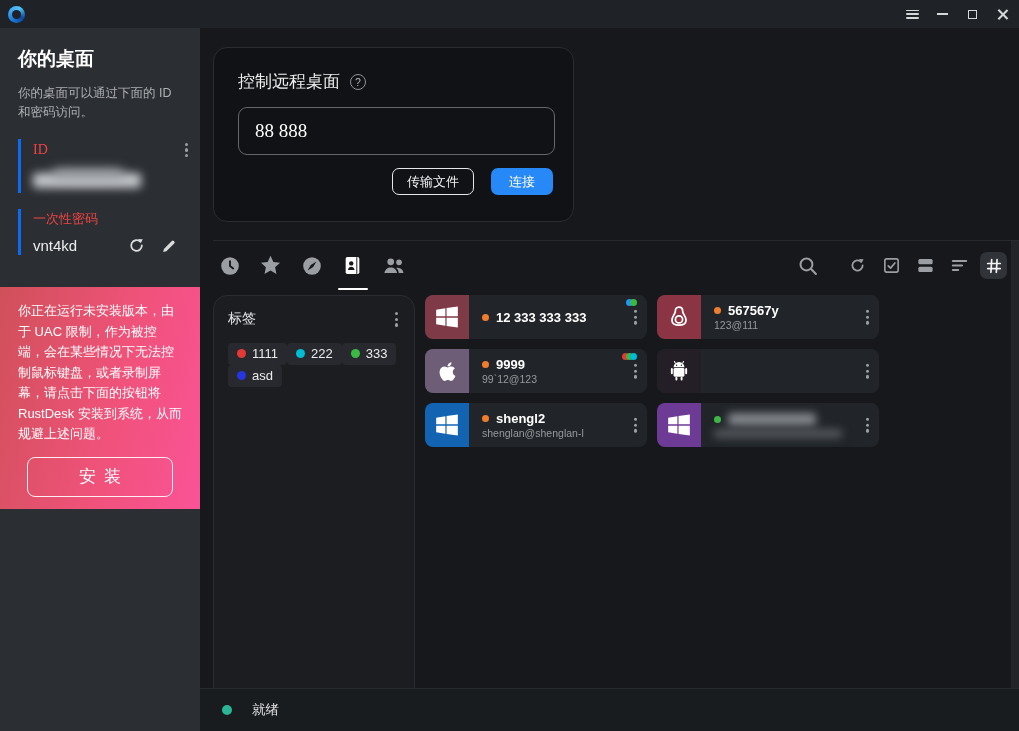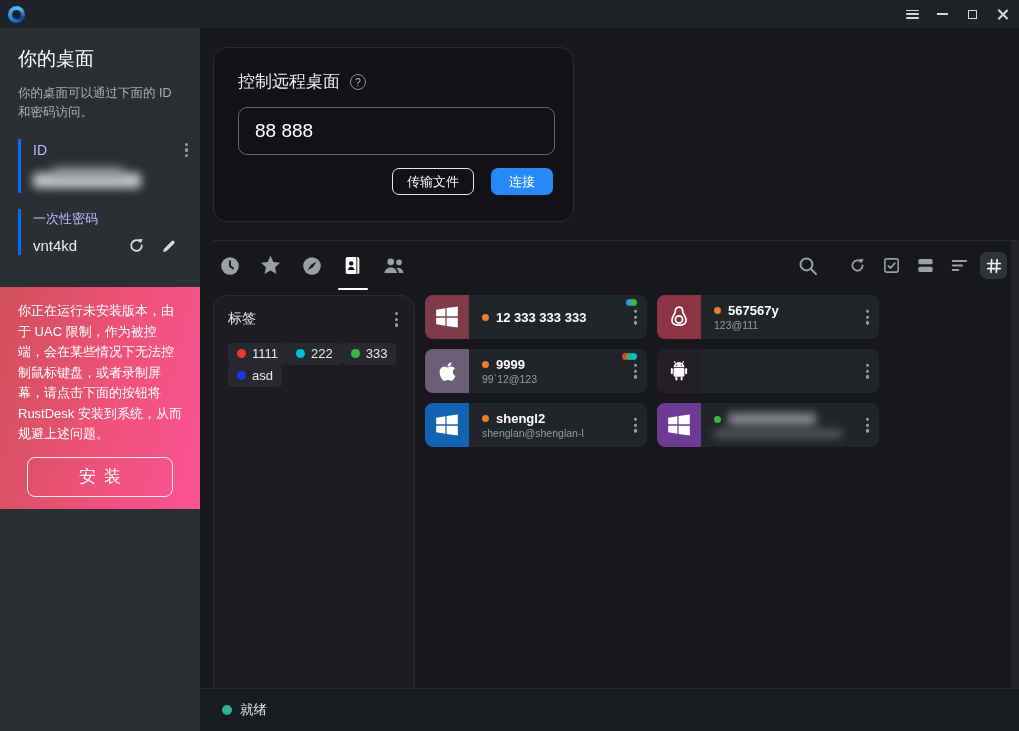--- a/index.html
+++ b/index.html
@@ -20,25 +20,25 @@
   .hamb i { height:1.5px; background:#d6d7d9; border-radius:1px; }
   .minus { width:11px; height:1.6px; background:#d6d7d9; }
   .maxi { width:9px; height:9px; border:1.5px solid #d6d7d9; }
   .closex { position:relative; width:11px; height:11px; }
   .closex::before,.closex::after { content:""; position:absolute; left:5px; top:-1px; width:1.6px; height:13px; background:#d6d7d9; }
   .closex::before { transform:rotate(45deg);} .closex::after { transform:rotate(-45deg);}
   
   .app { display:flex; height:703px; }
   
   .sidebar { width:200px; background:#2b2e32; position:relative; flex-shrink:0; }
-  .side-title { padding:18px 18px 0 18px; font-size:19px; font-weight:400; color:#fff; }
+  .side-title { padding:18px 18px 0 18px; font-size:19px; font-weight:700; color:#fff; }
   .side-desc { padding:12px 16px 0 18px; font-size:12.5px; color:#aeb0b4; line-height:1.55; }
   .side-block { margin:16px 8px 0 18px; border-left:3px solid #0b6cf3; padding-left:12px; }
   .block-head { display:flex; align-items:center; justify-content:space-between; }
-  .block-label { font-size:14px; color:#c4b5fd; }
+  .block-label { font-size:14px; color:#ef4444;font-family:Liberation Serif, serif; }
   .block-label.sm { font-size:13px; }
   .blur-wrap { margin-top:10px; height:22px; position:relative; }
   .blur-id { position:absolute; left:0; top:2px; width:108px; height:15px; background:#c6c9cd; border-radius:3px; filter:blur(5px); }
   .blur-id2 { position:absolute; left:20px; top:-2px; width:70px; height:10px; background:#9fa3a8; border-radius:3px; filter:blur(6px); }
   .pwd-row { margin-top:8px; display:flex; align-items:center; }
   .pwd-value { font-size:15px; color:#ecedee; flex:1; }
   .side-icon { color:#d9dadc; margin-right:14px; display:flex; }
   .vdots { display:flex; flex-direction:column; gap:2.5px; padding:4px; }
   .vdots i { width:3.2px; height:3.2px; border-radius:50%; background:#9b9ea3; }
   .warnbox { position:absolute; left:0; top:259px; width:200px; height:222px;
@@ -52,21 +52,21 @@
   .main { flex:1; background:#16181b; display:flex; flex-direction:column; position:relative; }
   .scroll-strip { position:absolute; right:0; top:213px; bottom:43px; width:8px; background:#222428; }
   .connect-card { margin:19px 0 0 13px; width:361px; height:175px; background:#101215;
     border:1px solid #2a2c30; border-radius:14px; padding:22px 20px 0 24px; }
   .cc-title-row { display:flex; align-items:center; gap:10px; }
   .cc-title { font-size:17px; font-weight:500; color:#eceded; }
   .help-circ { width:16px; height:16px; border:1.4px solid #8f9296; border-radius:50%;
     display:flex; align-items:center; justify-content:center; font-size:10.5px; color:#b6b8bb; }
   .cc-input { margin-top:14px; width:317px; height:48px; background:transparent;
     border:1px solid #65676b; border-radius:9px; color:#fff; font-size:19px; padding:0 16px;
-    font-family:Liberation Sans, sans-serif; outline:none; }
+    font-family:Liberation Serif, serif; outline:none; }
   .cc-btns { margin-top:13px; display:flex; justify-content:flex-end; gap:17px; }
   .btn-outline { height:27px; padding:0 14px; background:transparent; border:1px solid #e6e7e8;
     border-radius:7px; color:#f2f3f4; font-size:13px; font-family:inherit; }
   .btn-primary { height:27px; padding:0 18px; border:none; border-radius:7px;
     color:#fff; font-size:13px; font-family:inherit; }
   
   .toolbar { margin-top:18px; border-top:1px solid #27292d; margin-left:13px; margin-right:0;
     height:50px; display:flex; align-items:center; padding-right:12px; }
   .tabs { display:flex; align-items:center; gap:8px; }
   .tab { width:33px; height:33px; display:flex; align-items:center; justify-content:center;
@@ -99,21 +99,21 @@
   .peer-name { font-size:13px; font-weight:700; color:#fff; white-space:nowrap; }
   .peer-sub { font-size:10.5px; color:#97999d; white-space:nowrap; overflow:hidden; }
   .peer-menu { position:absolute; right:6px; top:50%; transform:translateY(-50%); }
   .tag-dots { position:absolute; top:4px; right:10px; display:flex; }
   .tag-dots i { width:7px; height:7px; border-radius:50%; margin-left:-3px; }
   .blur-line { border-radius:3px; filter:blur(4px); }
   .bl-name { width:88px; height:13px; background:#83878d; }
   .bl-sub { width:128px; height:9px; background:#55585e; margin-top:2px; }
   
   .statusbar { height:43px; border-top:1px solid #27292d; background:#191c1f;
-    display:flex; align-items:center; padding-left:22px; gap:8px; }
+    display:flex; align-items:center; padding-left:22px; gap:20px; }
   .sb-dot { width:10px; height:10px; border-radius:50%; }
   .sb-label { font-size:13.5px; color:#e4e5e7; }
   button { cursor:pointer; }
 </style>
 </head>
 <body>
 
 <div class="titlebar">
   <div class="logo"></div>
   <div class="tb-spacer"></div>

